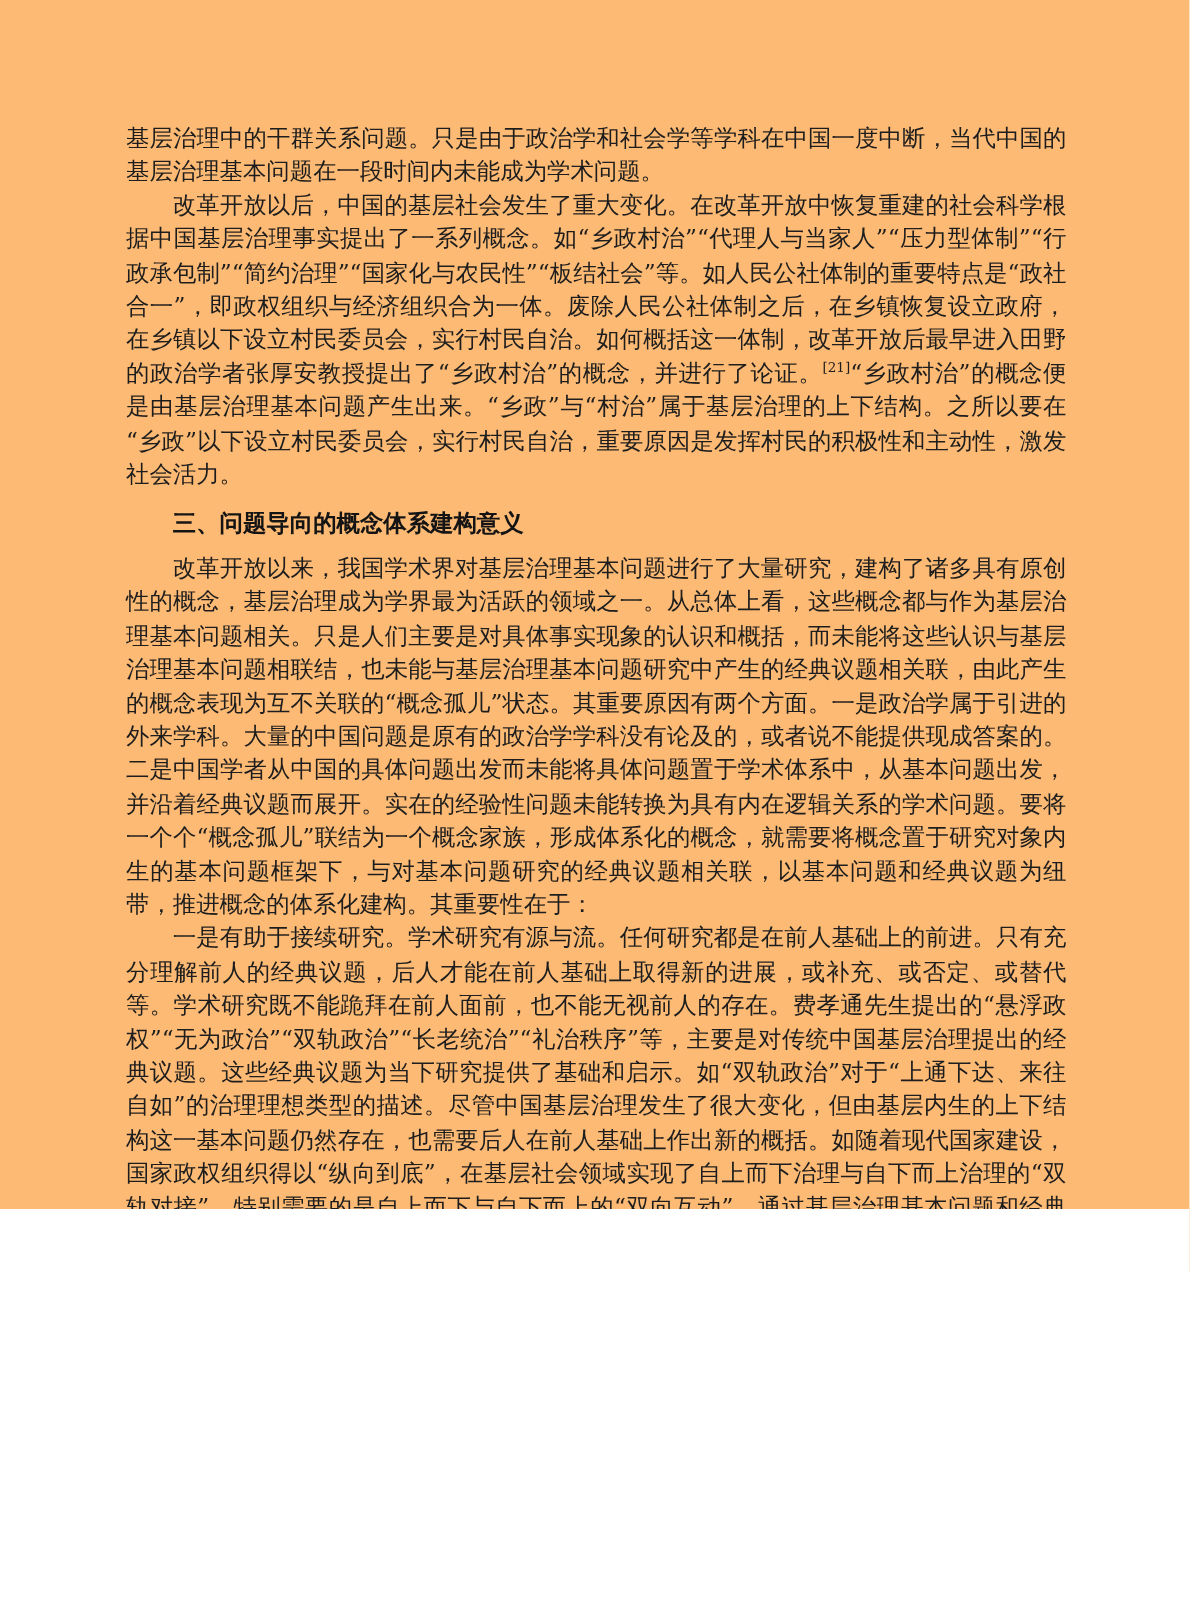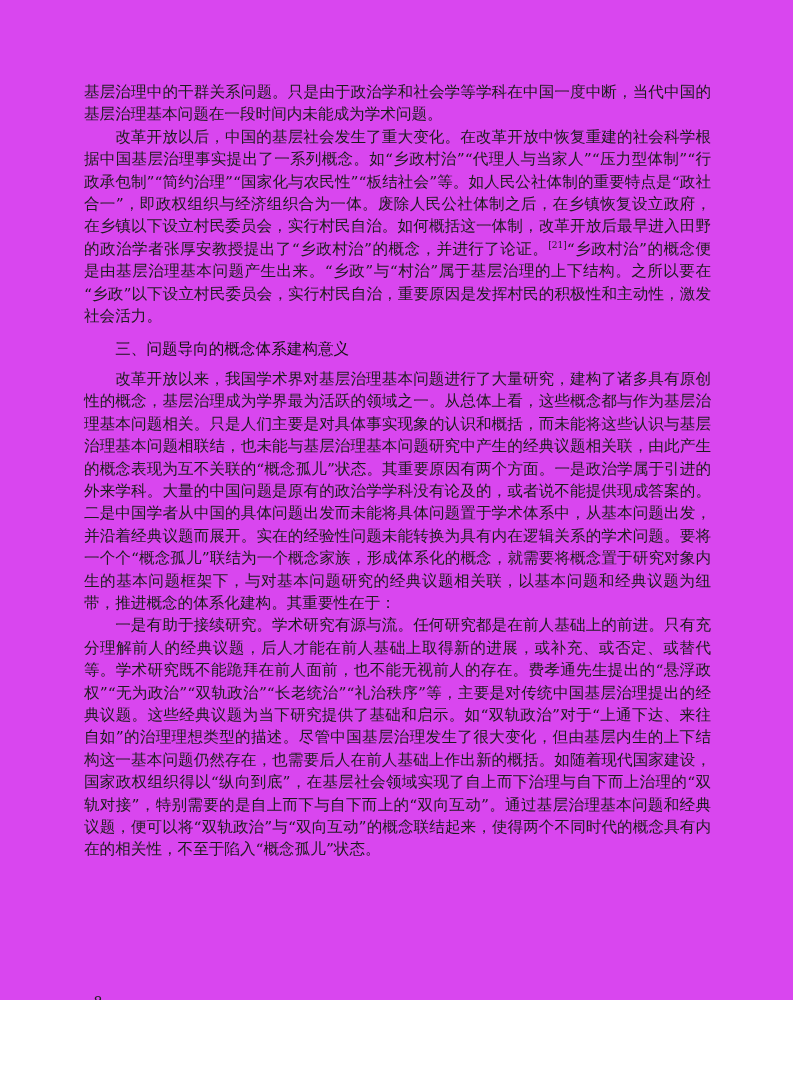--- a/index.html
+++ b/index.html
@@ -4,42 +4,42 @@
 <style>
   * { margin: 0; padding: 0; box-sizing: border-box; }
   html, body { width: 793px; background: #ffffff; }
   body {
     height: 1077px;
     font-family: "DejaVu Serif", "Liberation Serif", serif;
   }
   .page {
     position: relative;
     width: 793px;
-    height: 1000px;
-    background: #d946ef;
+    height: 806px;
+    background: #fdba74;
     color: #1d1d1d;
     overflow: hidden;
   }
   .article {
     position: absolute;
     left: 84px;
     top: 81px;
     width: 627px;
   }
   .body-paragraph {
     font-size: 15.6px;
     line-height: 22.4px;
     text-align: justify;
     text-justify: inter-ideograph;
     color: #1d1d1d;
   }
   .body-paragraph.indent { text-indent: 2em; }
   .section-heading {
     font-family: "DejaVu Sans", "Liberation Sans", sans-serif;
-    font-weight: 400;
+    font-weight: 700;
     font-size: 15.6px;
     line-height: 22.4px;
     text-indent: 2em;
     margin: 11px 0 7px 0;
     color: #141414;
     text-align: left;
   }
   sup.footnote-ref {
     font-size: 9px;
     line-height: 0;

